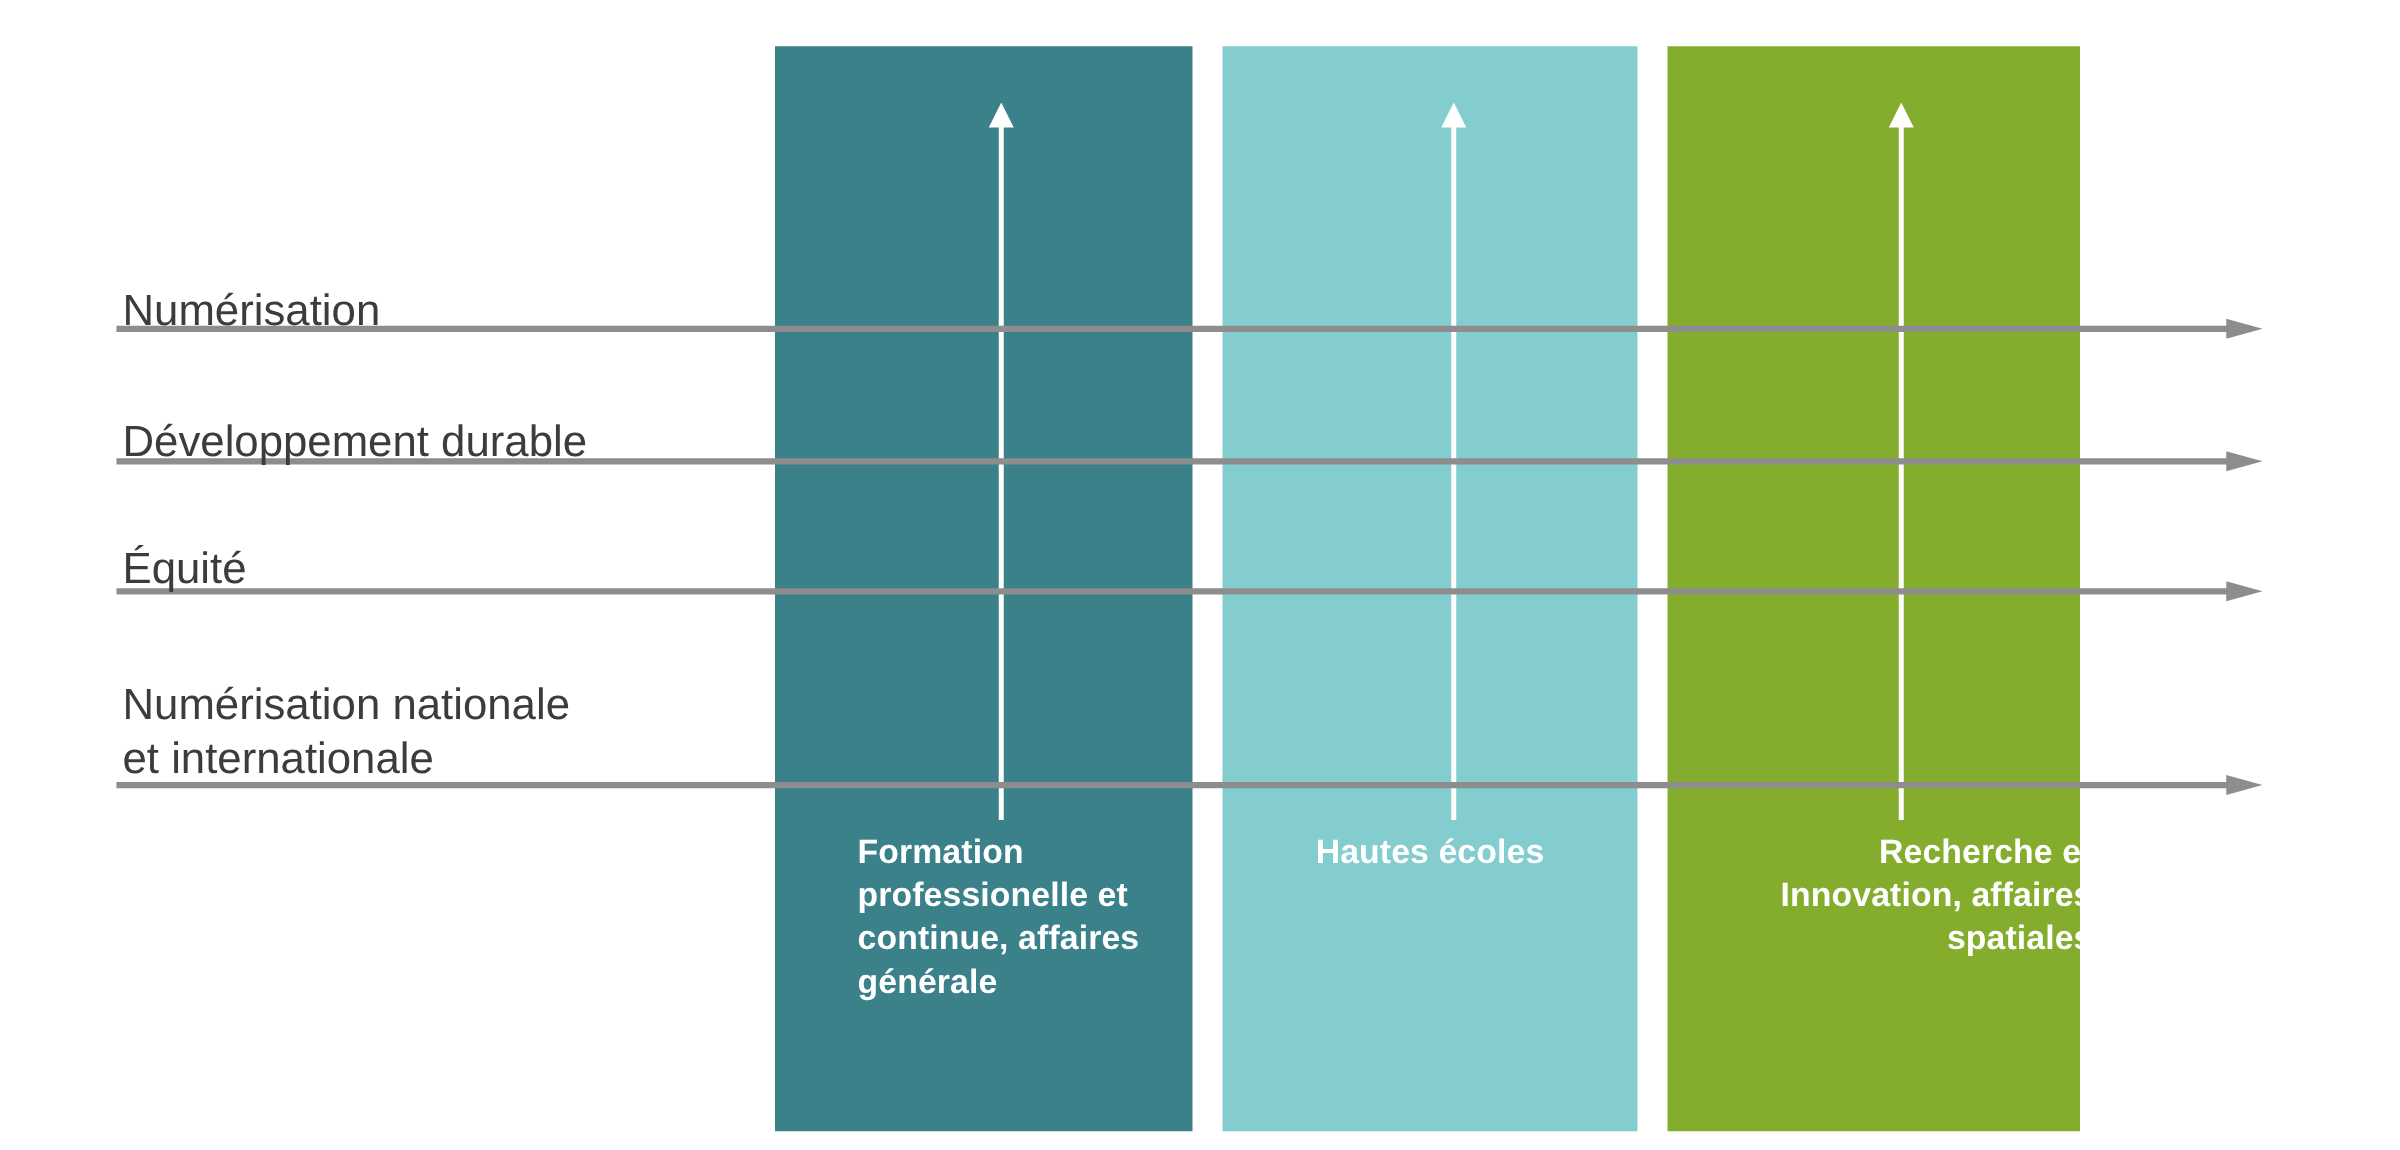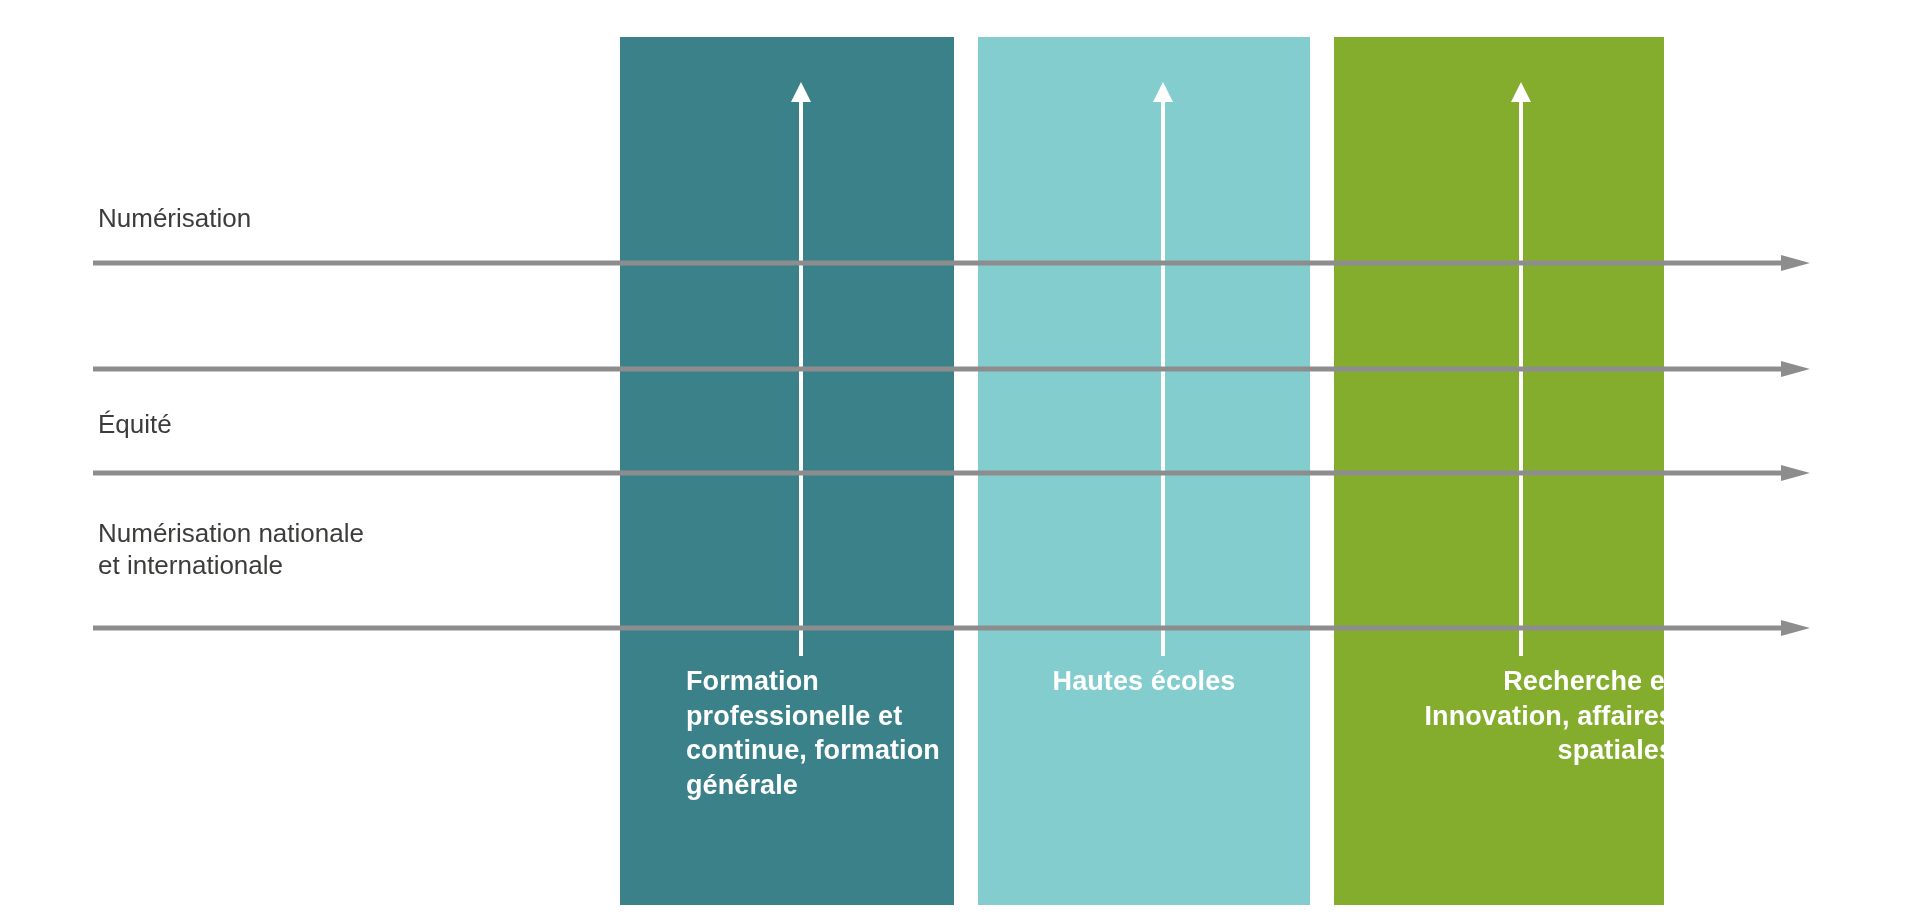--- a/index.html
+++ b/index.html
@@ -60,24 +60,25 @@
     width: 1717px;
     height: 16px;
     pointer-events: none;
   }
 
   
   .theme-label {
     position: absolute;
     left: 98px;
     color: #3c3c3b;
-    font-size: 26px;
+    font-size: 35px;
     line-height: 1.23;
     font-weight: normal;
     white-space: pre-line;
+    margin-top: 24px;
   }
 </style>
 </head>
 <body>
 
 <div id="canvas">
 
   <div class="pillar pillar-1"></div>
   <div class="pillar pillar-2"></div>
   <div class="pillar pillar-3"></div>
@@ -117,21 +118,22 @@
     </svg>
   </div>
   <div class="theme-arrow" style="top:620px;">
     <svg width="1717" height="16" viewBox="0 0 1717 16" xmlns="http://www.w3.org/2000/svg">
       <line x1="0" y1="8" x2="1690" y2="8" stroke="#8d8d8d" stroke-width="5"></line>
       <path d="M1717 8 L1688 0 L1688 16 Z" fill="#8d8d8d"></path>
     </svg>
   </div>
 
   <div class="theme-label" style="top:203px;">Numérisation</div>
+  <div class="theme-label" style="top:308px;">Développement durable</div>
   <div class="theme-label" style="top:409px;">Équité</div>
   <div class="theme-label" style="top:518px;">Numérisation nationale
 et internationale</div>
 
-  <div class="pillar-caption caption-1">Formation professionelle et continue, formation générale</div>
+  <div class="pillar-caption caption-1">Formation professionelle et continue, affaires générale</div>
   <div class="pillar-caption caption-2">Hautes écoles</div>
   <div class="pillar-caption caption-3">Recherche et Innovation, affaires spatiales</div>
 
 </div>
 
 </body></html>

